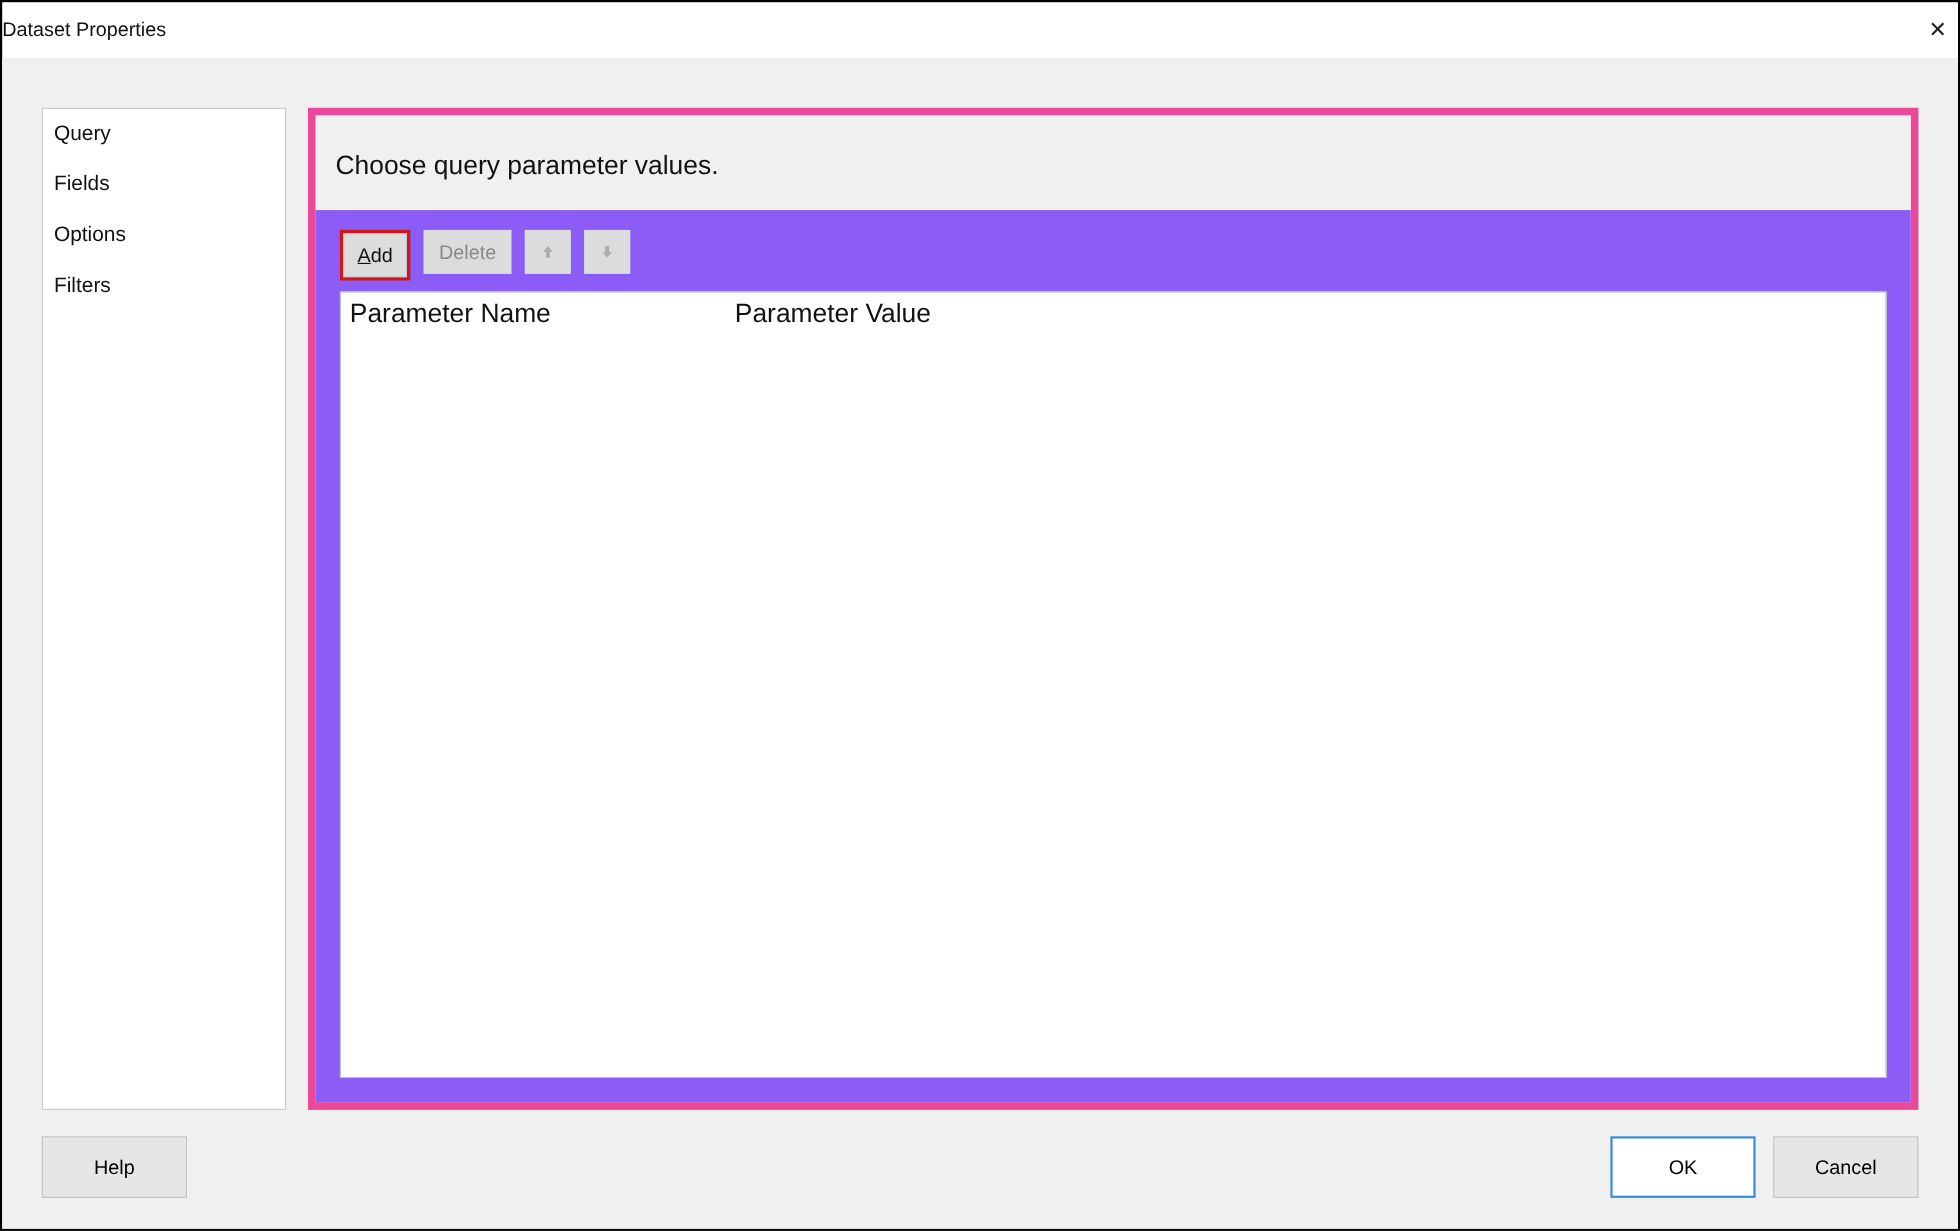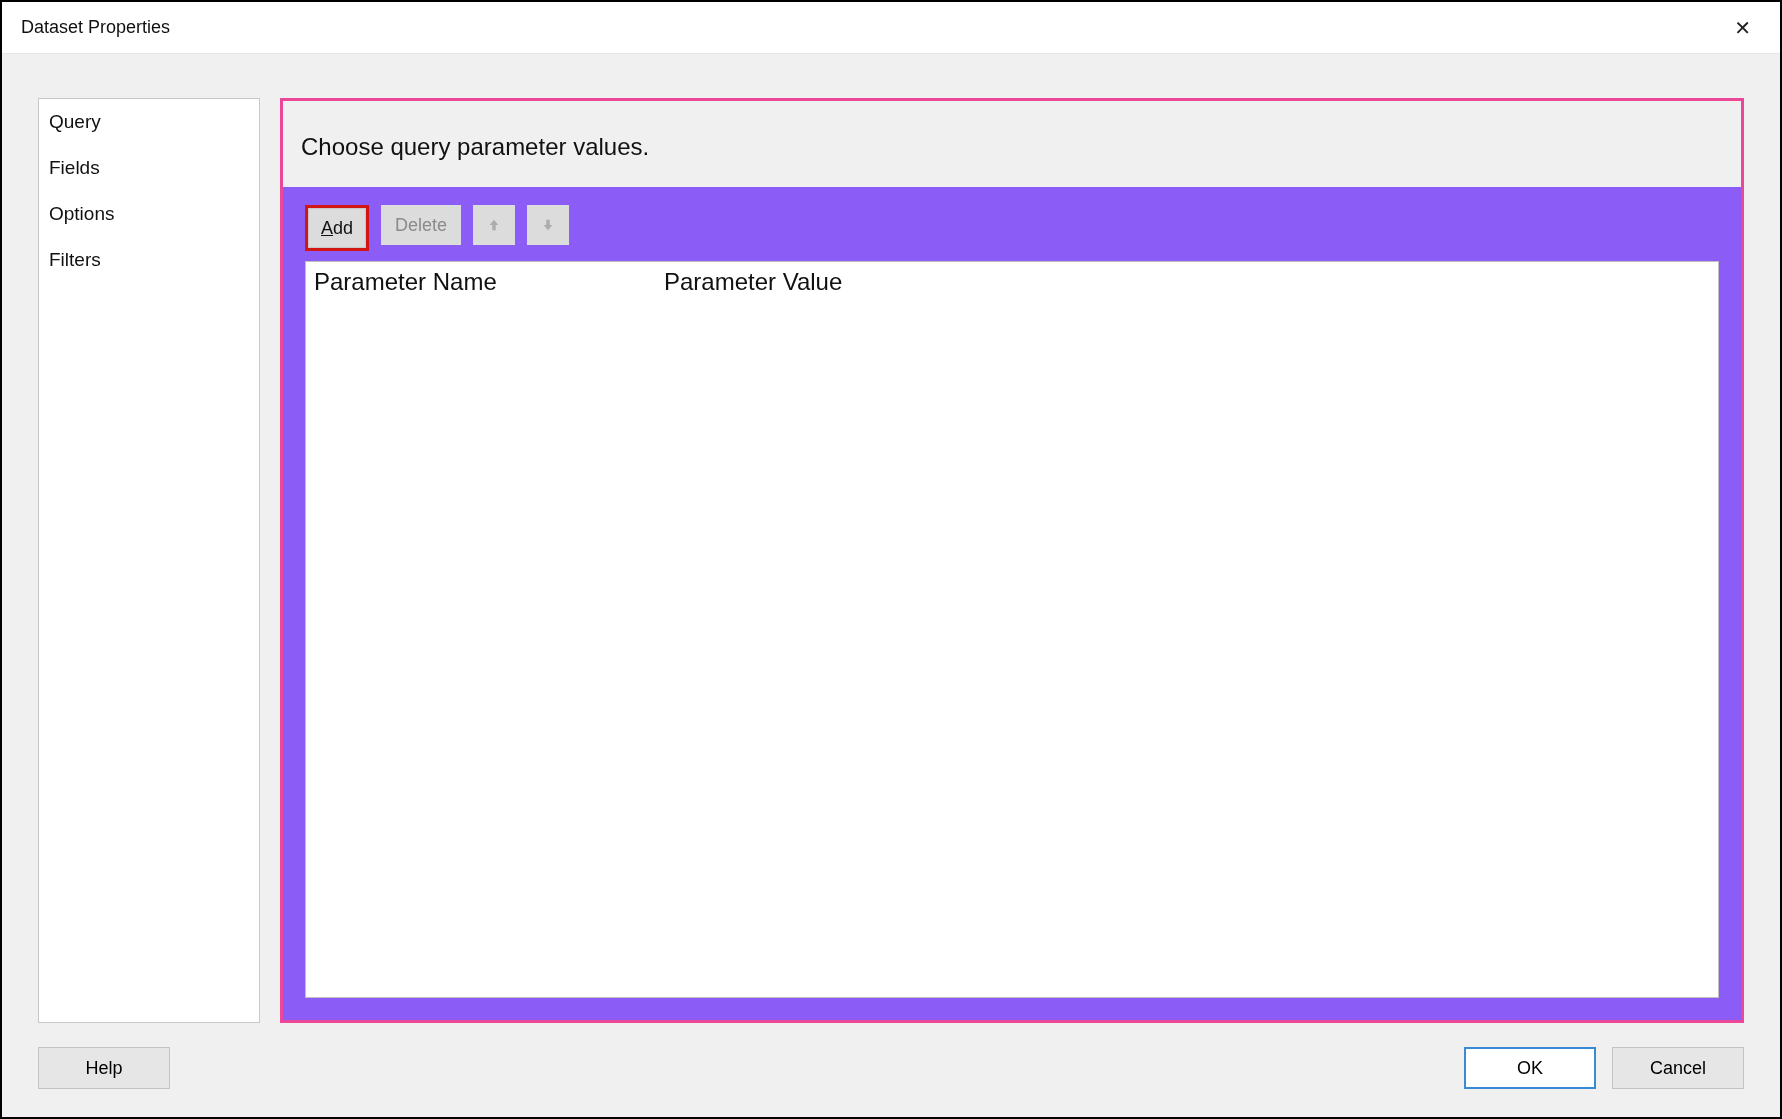--- a/index.html
+++ b/index.html
@@ -13,21 +13,21 @@
   }
   .window {
     width: 100%; height: 100%;
     border: 2px solid #000;
     display: flex; flex-direction: column;
     background: #fff;
   }
   .titlebar {
     height: 52px;
     display: flex; align-items: center;
-    padding: 0 19px;
+    padding: 0 0;
     border-bottom: 1px solid #e6e6e6;
     font-size: 18px;
   }
   .titlebar .spacer { flex: 1; }
   .close-btn {
     font-size: 20px;
     line-height: 1;
     padding: 6px 10px;
     cursor: pointer;
     color: #222;
@@ -58,21 +58,21 @@
     background: #e9e9e9;
     border-top: 1px dotted #b0b0b0;
     border-bottom: 1px dotted #b0b0b0;
   }
   .highlight-red {
     border: 3px solid #d11616;
   }
   .main {
     flex: 1;
     background: #f0f0f0;
-    border: 3px solid #ec4899;
+    border: 7px solid #ec4899;
     display: flex; flex-direction: column;
   }
   .main-header {
     padding: 32px 18px 26px 18px;
     font-size: 24px;
     background: #f0f0f0;
   }
   .main-body {
     flex: 1;
     background: #8b5cf6;
@@ -123,21 +123,21 @@
   .col-name { width: 350px; }
   .col-value { flex: 1; }
   .footer {
     display: flex;
     padding: 14px 36px 28px 36px;
     gap: 16px;
   }
   .footer .spacer { flex: 1; }
   .dlg-btn {
     min-width: 132px;
-    height: 42px;
+    height: 56px;
     background: #e6e6e6;
     border: 1px solid #c3c3c3;
     font-size: 18px;
     cursor: pointer;
   }
   .dlg-btn.primary {
     background: #fff;
     border: 2px solid #3a8bd6;
   }
   u.acc { text-decoration: underline; }

